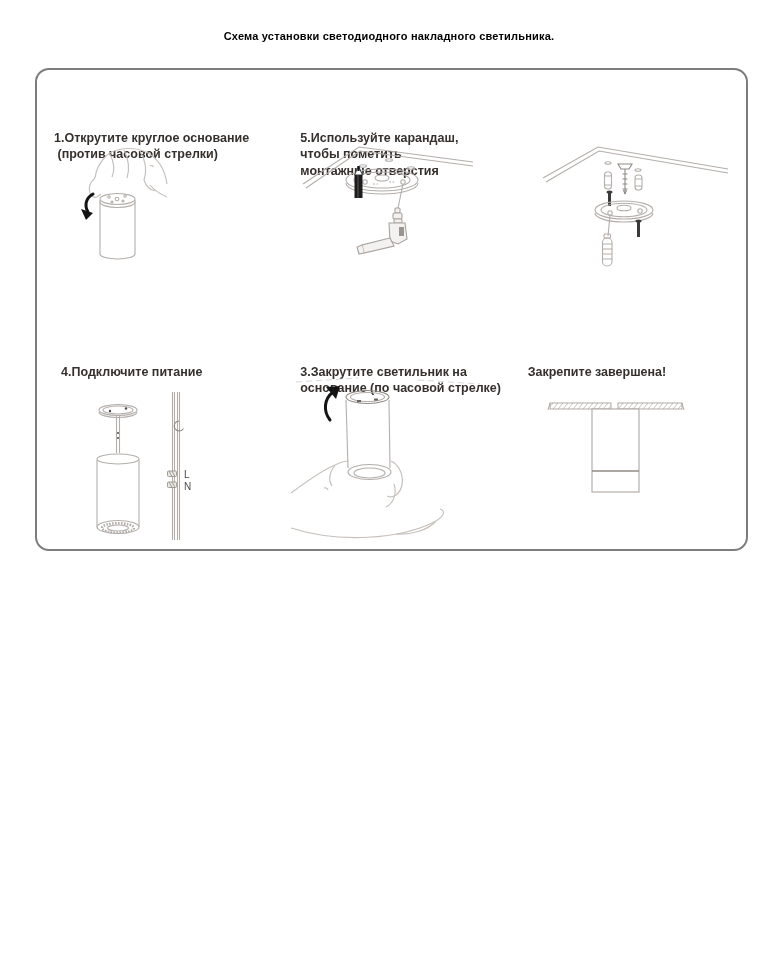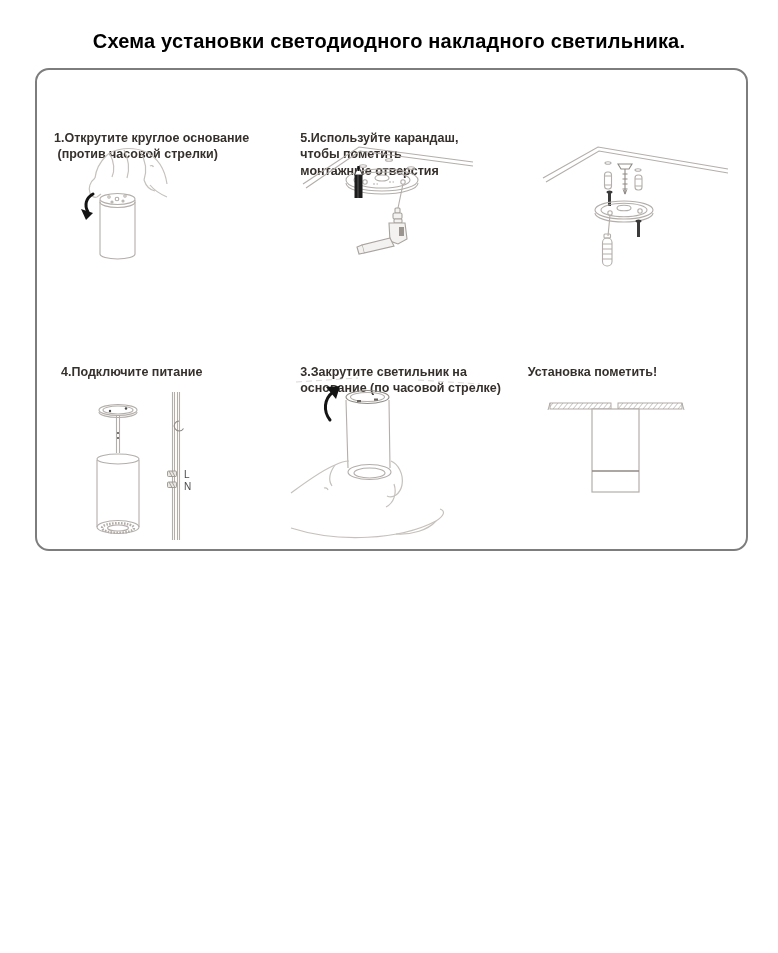--- a/index.html
+++ b/index.html
@@ -1,17 +1,17 @@
 <!DOCTYPE html>
 <html><head>
 <meta charset="utf-8">
 <style>
   html,body{margin:0;padding:0;background:#ffffff;}
   body{width:778px;height:953px;font-family:"Liberation Sans",sans-serif;position:relative;}
-  .title{font-size:20px;font-weight:bold;color:#000;text-align:center;margin:30px 0 0 0;letter-spacing:0.2px;}
+  .title{font-size:11px;font-weight:bold;color:#000;text-align:center;margin:30px 0 0 0;letter-spacing:0.2px;}
   .board{position:absolute;left:35px;top:68px;width:713px;height:483px;border:2px solid #7d7d7d;border-radius:14px;box-sizing:border-box;display:grid;grid-template-columns:repeat(3,1fr);grid-template-rows:247px 1fr;background:#fff;}
   .cell{position:relative;overflow:visible;}
   .label{font-size:12.5px;font-weight:bold;color:#35302c;line-height:1.3;white-space:pre;margin-top:40px;}
   .c1 .label{padding:20px 0 0 17px;}
   .c2 .label{padding:20px 0 0 27px;}
   .c3 .label{padding:20px 0 0 18px;}
   .c4 .label{padding:7px 0 0 24px;}
   .c5 .label{padding:7px 0 0 27px;}
   .c6 .label{padding:7px 0 0 18px;}
   svg{position:absolute;overflow:visible;}
@@ -236,21 +236,21 @@
         </g>
 
         <g>
           <path class="blk" d="M42,48 C35,39 36,27 45,20"></path>
           <polygon points="52,14 38,15 48,27" fill="#141414"></polygon>
         </g>
       </svg>
     </section>
 
     <section class="cell c6">
-      <div class="label">Установка пометить!</div>
+      <div class="label">Закрепите завершена!</div>
       <svg style="left:38px;top:80px;" width="136" height="98" viewBox="0 0 136 98">
         <defs>
           <pattern id="hatch" width="5" height="6" patternUnits="userSpaceOnUse">
             <path d="M0,6 L5,0" stroke="#b8b3ae" stroke-width="0.8"></path>
           </pattern>
         </defs>
 
         <g stroke="#a8a39e" stroke-width="0.9">
           <rect x="2" y="6" width="61" height="6" fill="url(#hatch)"></rect>
           <rect x="70" y="6" width="64" height="6" fill="url(#hatch)"></rect>

